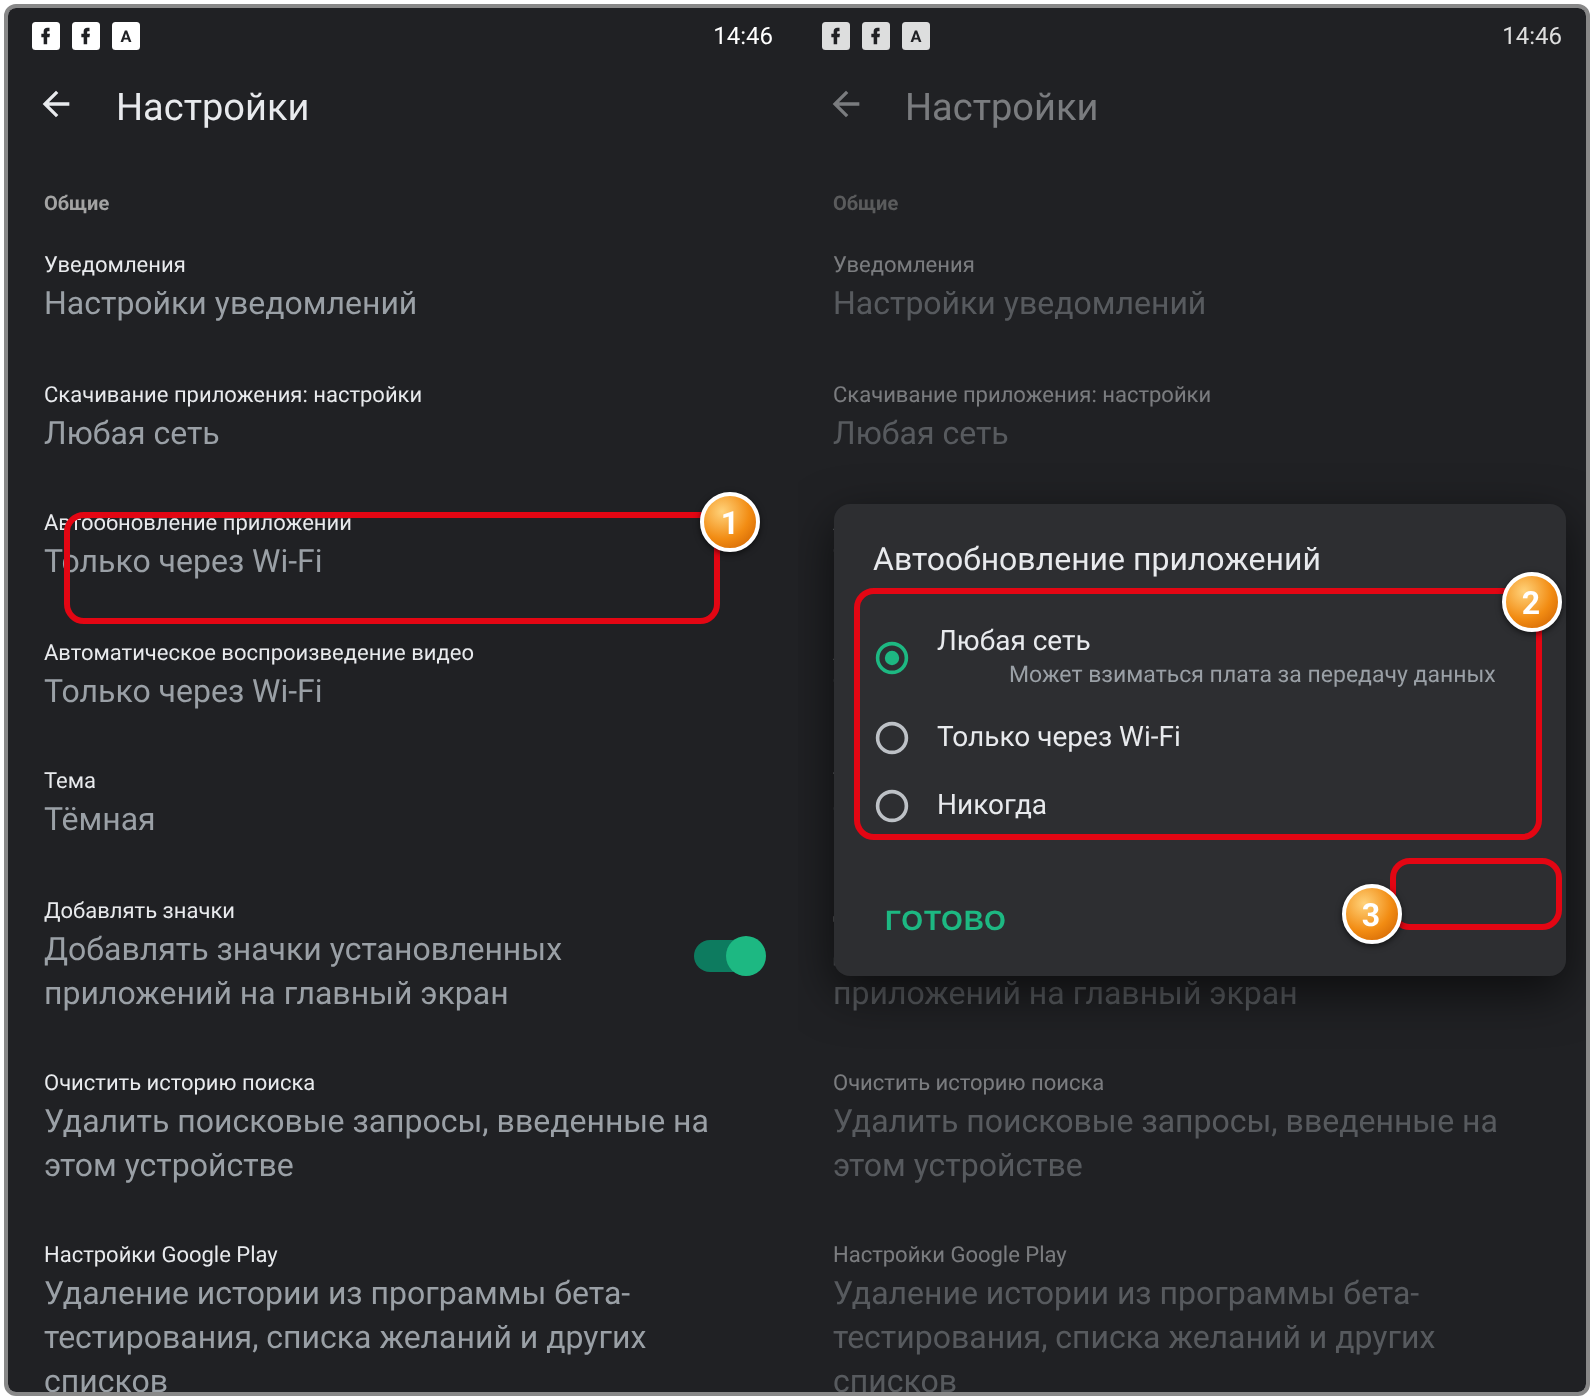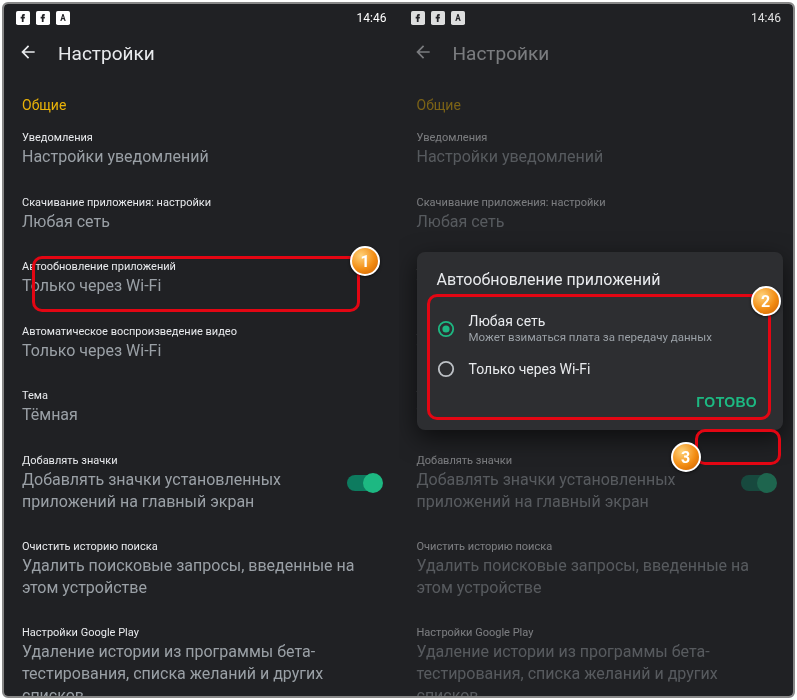--- a/index.html
+++ b/index.html
@@ -45,23 +45,24 @@
   .status-icon { width: 14px; height: 14px; fill: #fff; }
   .header-row {
     display: flex;
     align-items: flex-start;
     padding: 10px 14px 18px;
     gap: 20px;
   }
   .back-arrow { width: 20px; height: 20px; fill: #e8eaed; }
   .header-title { font-size: 19px; font-weight: 400; color: #e8eaed; }
   .section-label {
-    font-size: 14px;
-    color: #eab308;
+    font-size: 10px;
+    color: #a3a3a3;
     padding: 14px 18px 4px;
+    font-weight: bold;
   }
   .item {
     padding: 14px 18px;
     position: relative;
   }
   .item-title { font-size: 11px; color: #e8eaed; margin-bottom: 2px; }
   .item-sub { font-size: 16px; color: #9aa0a6; line-height: 1.35; }
   .toggle {
     position: absolute;
     right: 18px;
@@ -112,22 +113,22 @@
     background: #2d2e31;
     border-radius: 8px;
     box-shadow: 0 8px 24px rgba(0,0,0,0.6);
     padding: 18px 16px 12px;
   }
   .dialog-title { font-size: 16px; color: #e8eaed; margin-bottom: 16px; padding-left: 4px; }
   .radio-row { display: flex; align-items: center; gap: 14px; padding: 8px 4px; }
   .radio { width: 18px; height: 18px; flex: none; }
   .radio svg { width: 18px; height: 18px; display:block; }
   .radio-label { font-size: 14px; color: #e8eaed; }
-  .radio-sub { font-size: 11.5px; color: #9aa0a6; margin-top: 1px; }
-  .dialog-actions { display: flex; justify-content: flex-end; padding-top: 0; }
+  .radio-sub { font-size: 11.5px; color: #9aa0a6; margin-top: 1px; margin-left: 36px; }
+  .dialog-actions { display: flex; justify-content: flex-start; padding-top: 24px; }
   .done-btn { color: #1db882; font-size: 14px; font-weight: 600; letter-spacing: 0.4px; padding: 8px 10px; background: none; border: none; cursor: pointer; }
 </style>
 </head>
 <body>
 
 <div class="frame">
 
   <div class="screen">
     <div class="status-bar">
       <div class="status-left">
@@ -289,20 +290,28 @@
 
       <div class="radio-row">
         <span class="radio">
           <svg viewBox="0 0 20 20">
               <circle cx="10" cy="10" r="8" fill="none" stroke="#bdc1c6" stroke-width="2"></circle>
             </svg>
         </span>
         <div class="radio-label">Только через Wi-Fi</div>
       </div>
 
+      <div class="radio-row">
+        <span class="radio">
+          <svg viewBox="0 0 20 20">
+              <circle cx="10" cy="10" r="8" fill="none" stroke="#bdc1c6" stroke-width="2"></circle>
+            </svg>
+        </span>
+        <div class="radio-label">Никогда</div>
+      </div>
 
       <div class="dialog-actions">
         <button class="done-btn">ГОТОВО</button>
       </div>
     </div>
 
     <div class="hl" style="left:28px; top:290px; width:344px; height:126px;"></div>
     <div class="badge" style="left:352px; top:282px;">
         <span>2</span>
       </div>

